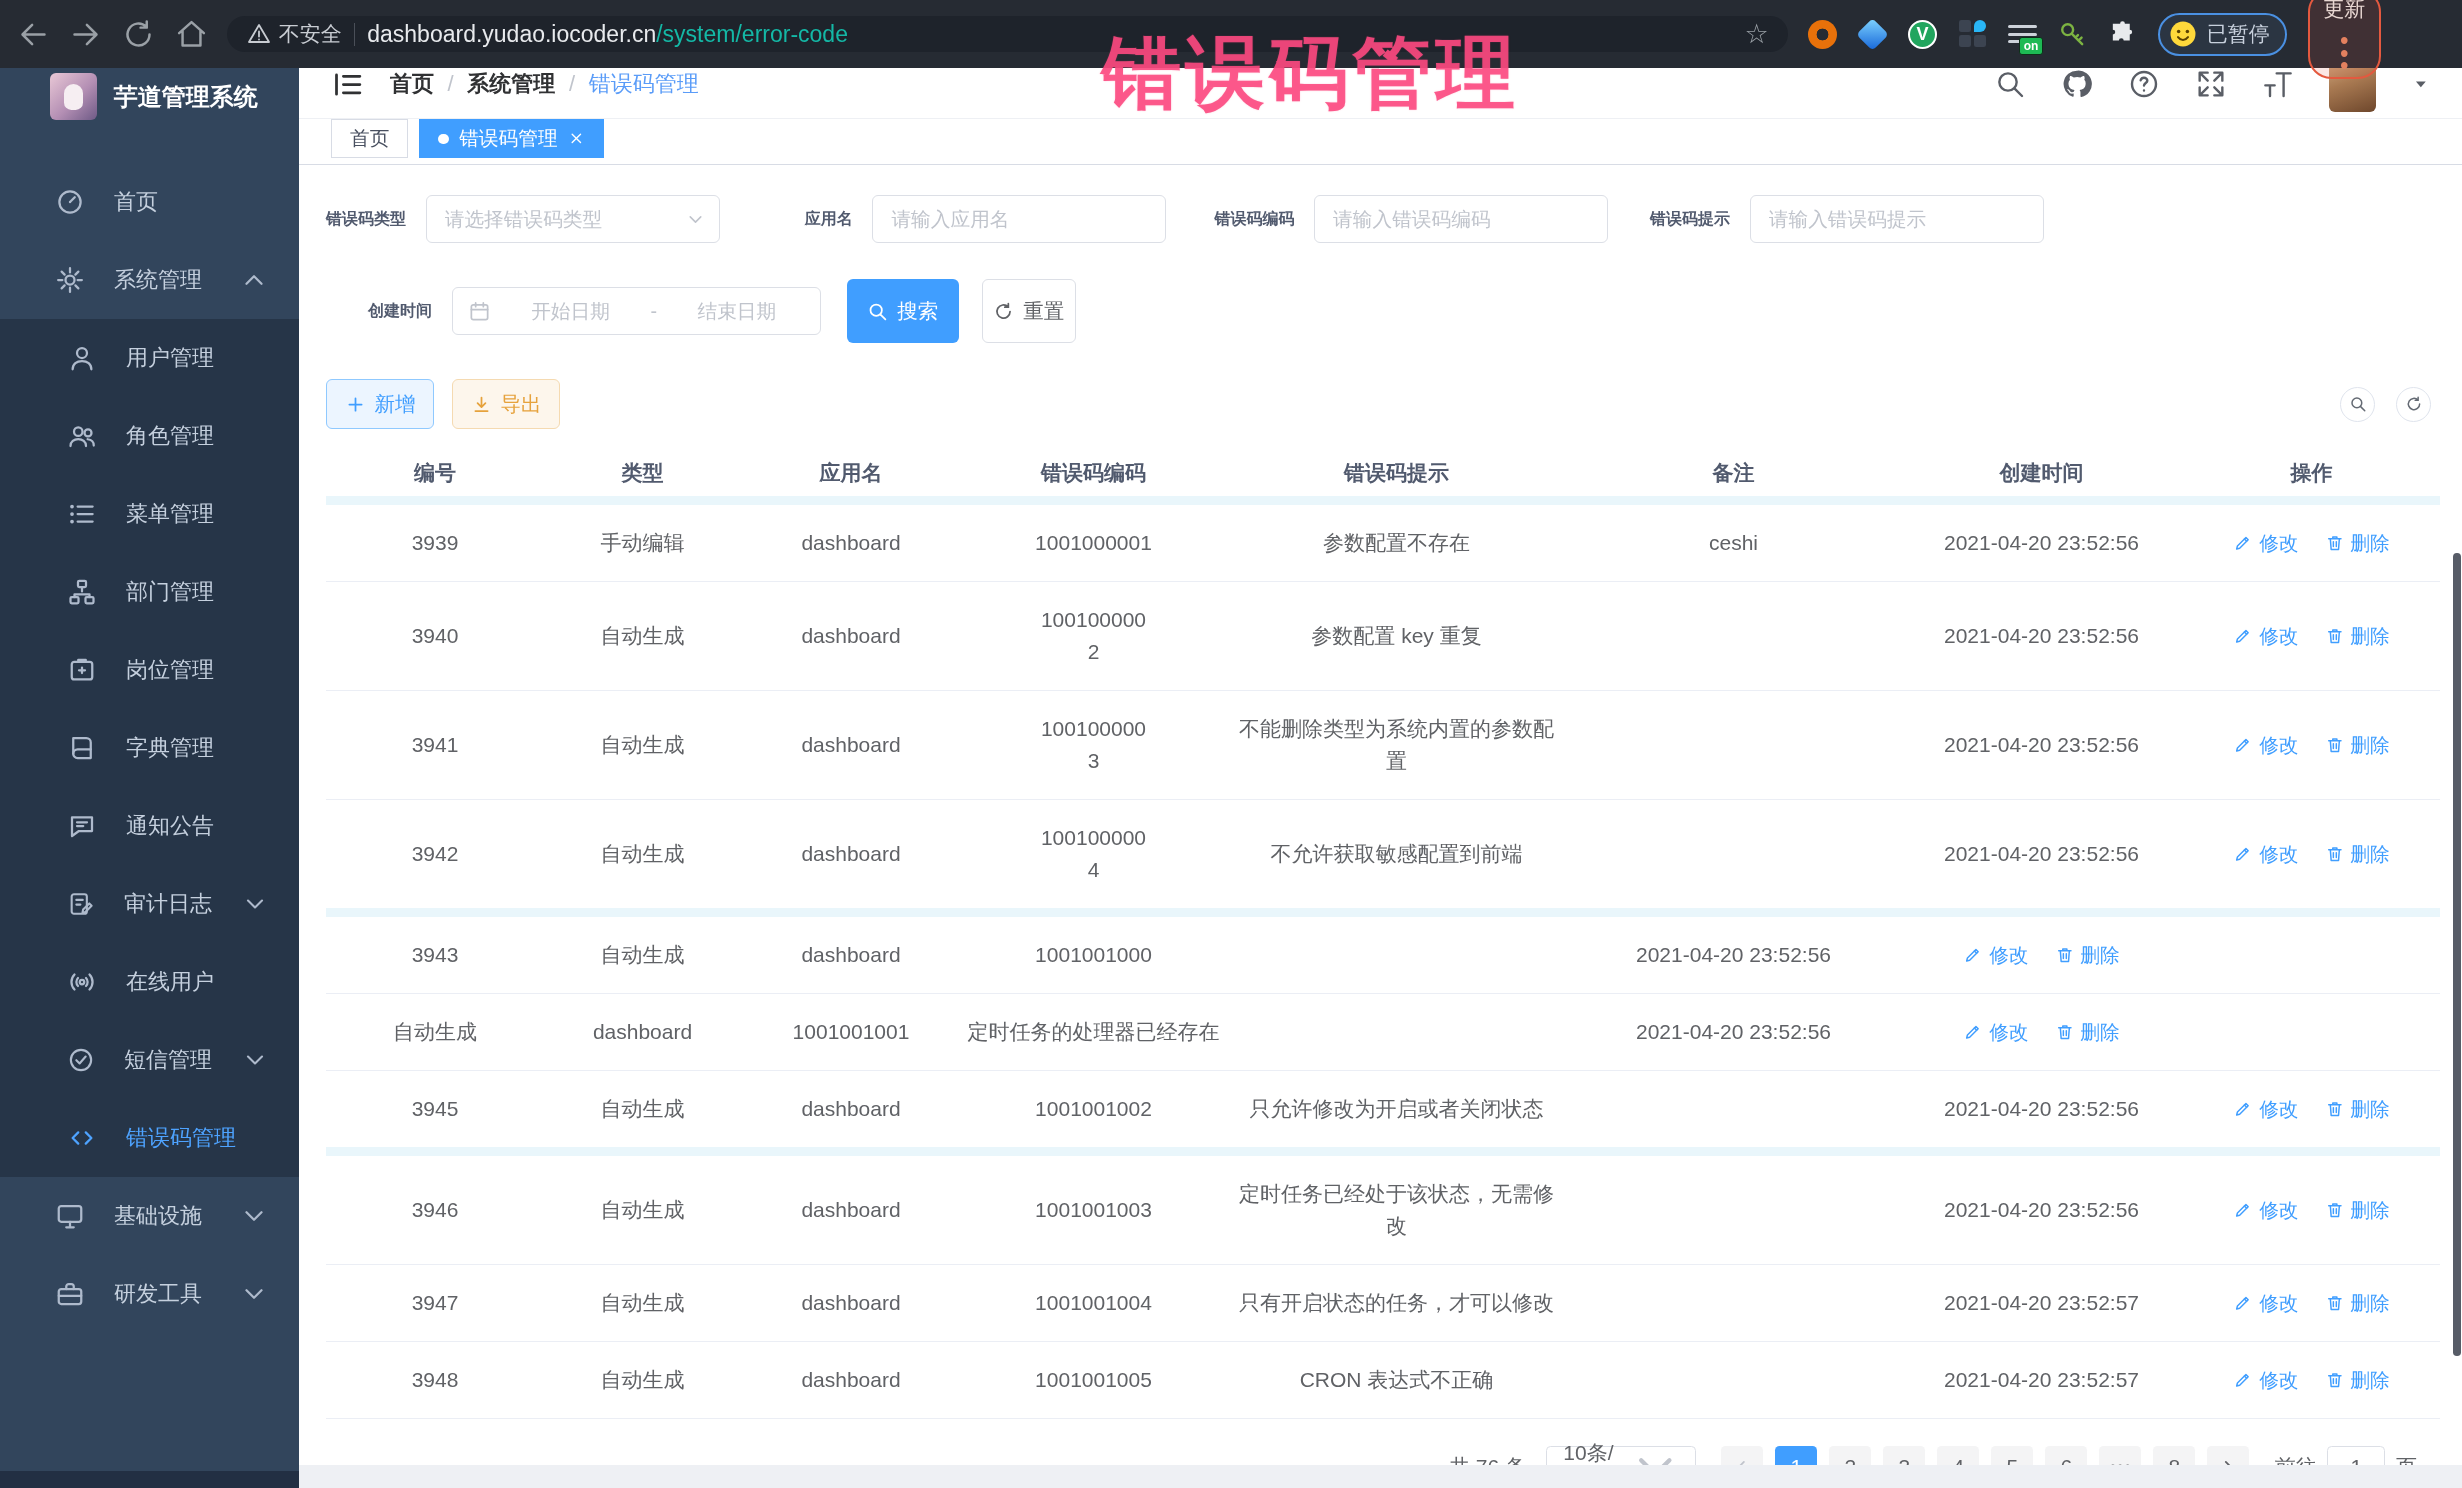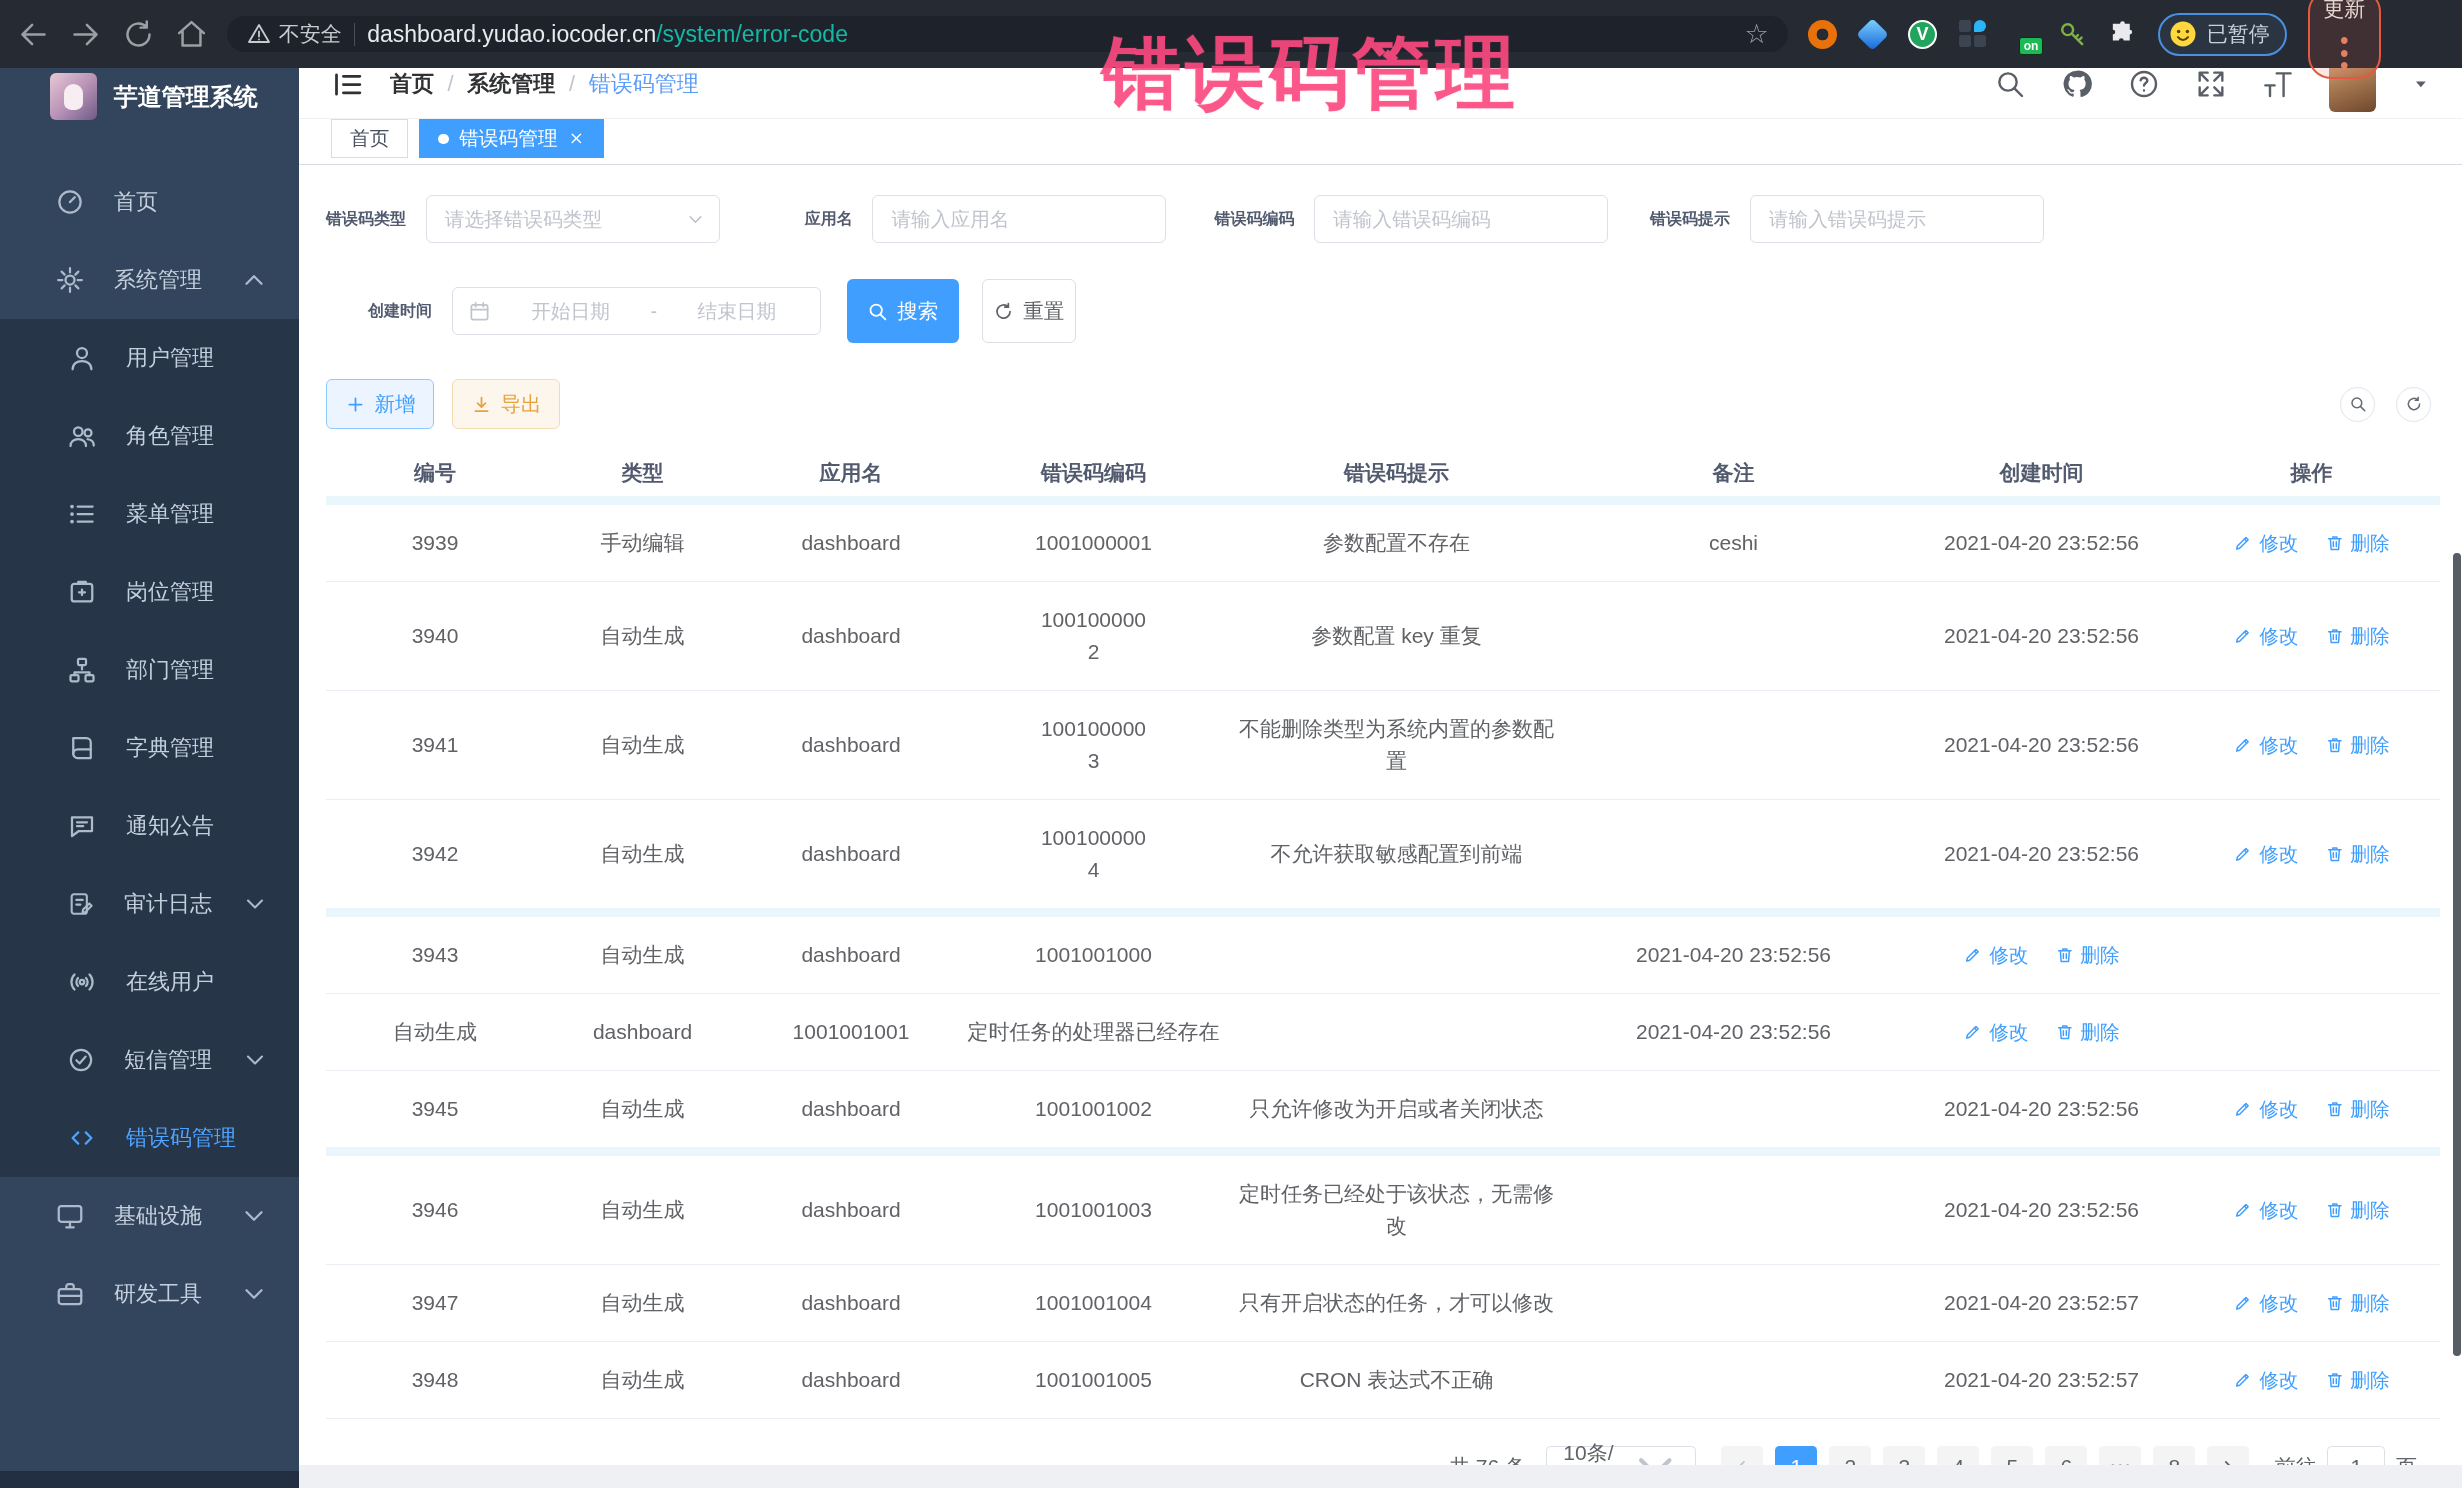--- a/index.html
+++ b/index.html
@@ -20,21 +20,21 @@
   .url-text .path { color:#14b8a6; }
   .url-star { margin-left:auto; color:#9aa0a6; font-size:27px; }
   .ext-row { display:flex; align-items:center; gap:21px; }
   .ext { width:29px; height:29px; position:relative; }
   .ext-orange { border-radius:50%; background:radial-gradient(circle at 50% 50%, #262b33 28%, #e8710a 30%); }
   .ext-gem { background:linear-gradient(135deg,#7fd4ff,#1565d8); width:23px; height:23px; transform:rotate(45deg); border-radius:4.5px; margin:3px; }
   .ext-v { border-radius:50%; background:#21a55e; color:#fff; display:flex; align-items:center; justify-content:center; font-size:18px; font-weight:bold; border:2.3px solid #fff; }
   .ext-grid { display:grid; grid-template-columns:12px 12px; grid-template-rows:12px 12px; gap:3px; padding:0.8px; }
   .ext-grid i { background:#3c4451; border-radius:2.3px; }
   .ext-grid i.c { background:#29b6f6; border-radius:50% 50% 50% 0; }
-  .ext-list { display:flex; flex-direction:row; gap:4.5px; justify-content:center; }
+  .ext-list { display:flex; flex-direction:column; gap:4.5px; justify-content:center; }
   .ext-list i { height:3px; background:#cdd2da; border-radius:1.5px; }
   .on-badge { position:absolute; right:-6px; bottom:-6px; background:#1db954; color:#fff;
     font-size:12px; font-weight:bold; padding:0.8px 3.8px; border-radius:3px; border:1.5px solid #0e2e1a; }
   .ext-key { color:#7cb342; }
   .ext-puzzle { color:#e8eaed; }
   .paused-pill { display:flex; align-items:center; gap:9px; background:#2b3542;
     border:2.3px solid #4a90e2; border-radius:23px; padding:4.5px 15px 4.5px 7.6px; color:#c7d0dc; font-size:21px; }
   .update-pill { display:flex; align-items:center; gap:12px; background:rgba(226,82,62,.14);
     border:2.3px solid #e4593f; border-radius:23px; padding:4.5px 13.6px; color:#e8d7d2; font-size:21px;flex-direction:column; }
   .vdots { color:#e4815f; font-size:23px; font-weight:bold; letter-spacing:0; line-height:0.55; text-align:center; }
@@ -300,36 +300,36 @@
             <svg viewBox="0 0 24 24" fill="none" stroke="currentColor" stroke-width="1.8" stroke-linecap="round" stroke-linejoin="round">
               <path d="M8.5 6h12M8.5 12h12M8.5 18h12"></path>
               <path d="M4 6h.01M4 12h.01M4 18h.01" stroke-width="3"></path>
             </svg>
           </span>
           <span class="mi-label">菜单管理</span>
         </div>
         <div class="menu-item sub">
           <span class="ic ">
             <svg viewBox="0 0 24 24" fill="none" stroke="currentColor" stroke-width="1.8" stroke-linecap="round" stroke-linejoin="round">
-              <rect x="3.8" y="5.5" width="16.4" height="14" rx="2"></rect>
-              <path d="M9 5.5V3.8h6v1.7M12 10v4.4M9.6 12.2h4.8"></path>
-            </svg>
-          </span>
-          <span class="mi-label">岗位管理</span>
-        </div>
-        <div class="menu-item sub">
-          <span class="ic ">
-            <svg viewBox="0 0 24 24" fill="none" stroke="currentColor" stroke-width="1.8" stroke-linecap="round" stroke-linejoin="round">
               <rect x="8.8" y="3" width="6.4" height="5" rx="1"></rect>
               <rect x="2.8" y="16" width="6.4" height="5" rx="1"></rect>
               <rect x="14.8" y="16" width="6.4" height="5" rx="1"></rect>
               <path d="M12 8v3.5M6 16v-2.2h12V16"></path>
             </svg>
           </span>
           <span class="mi-label">部门管理</span>
+        </div>
+        <div class="menu-item sub">
+          <span class="ic ">
+            <svg viewBox="0 0 24 24" fill="none" stroke="currentColor" stroke-width="1.8" stroke-linecap="round" stroke-linejoin="round">
+              <rect x="3.8" y="5.5" width="16.4" height="14" rx="2"></rect>
+              <path d="M9 5.5V3.8h6v1.7M12 10v4.4M9.6 12.2h4.8"></path>
+            </svg>
+          </span>
+          <span class="mi-label">岗位管理</span>
         </div>
         <div class="menu-item sub">
           <span class="ic ">
             <svg viewBox="0 0 24 24" fill="none" stroke="currentColor" stroke-width="1.8" stroke-linecap="round" stroke-linejoin="round">
               <path d="M5 4h10.5A3.5 3.5 0 0 1 19 7.5V20H8.5A3.5 3.5 0 0 1 5 16.5V4z"></path>
               <path d="M5 16.5A3.5 3.5 0 0 1 8.5 13H19"></path>
             </svg>
           </span>
           <span class="mi-label">字典管理</span>
         </div>

